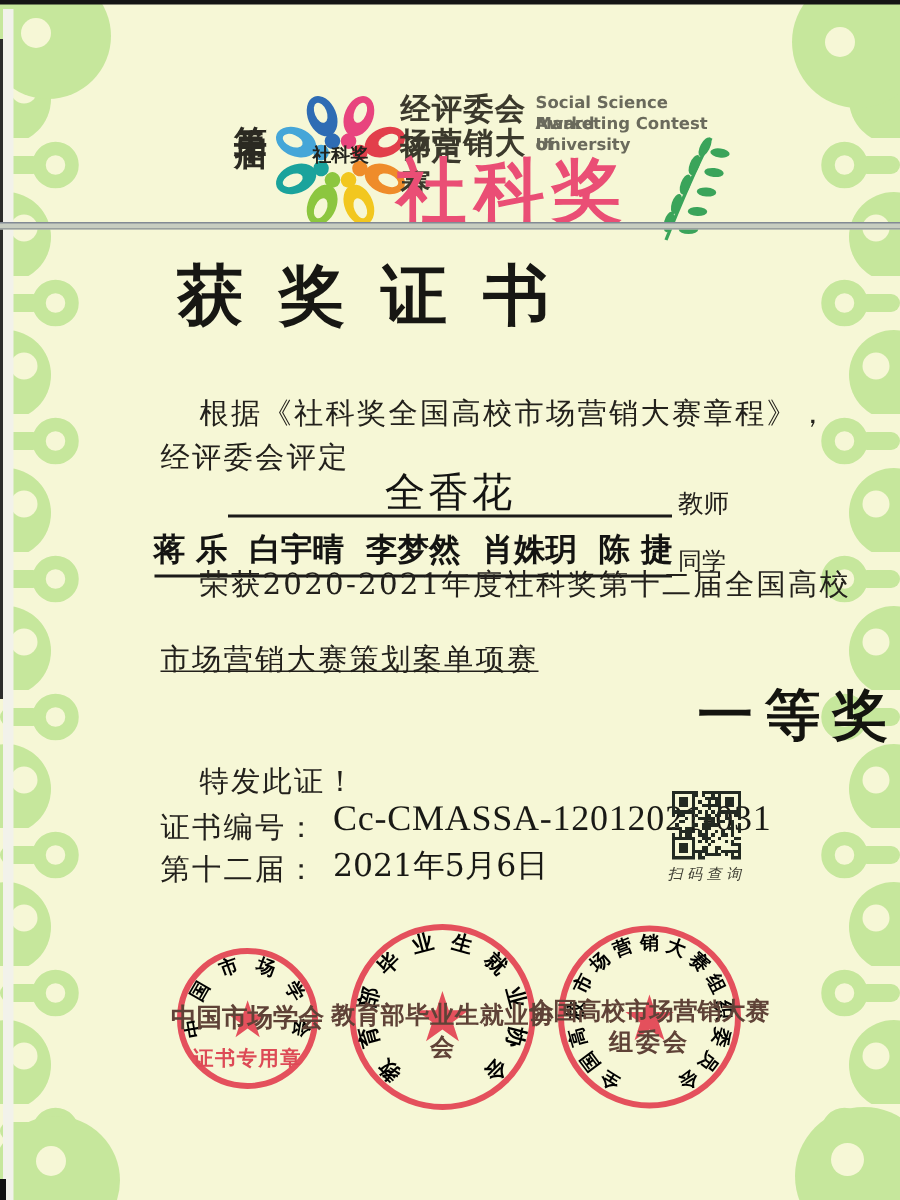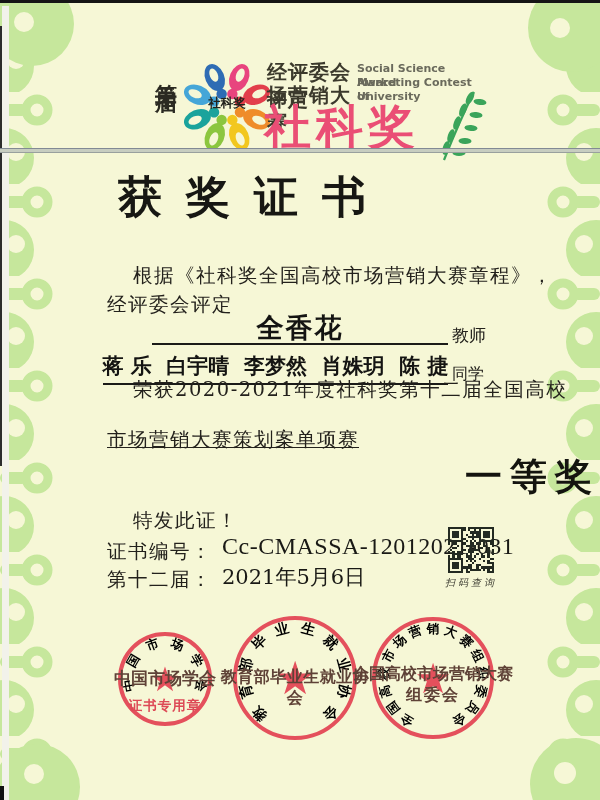--- a/index.html
+++ b/index.html
@@ -35,21 +35,21 @@
   #divider{left:0;top:148px;width:600px;height:3px;background:#c7cdc0;
            border-top:1px solid #828a94;border-bottom:1px solid #99a09e;}
   
   #cert-title{left:0;top:168px;width:484px;text-align:center;font-size:44px;font-weight:bold;
               color:#171713;letter-spacing:24px;padding-left:24px;box-sizing:border-box;}
   .body-text{font-size:19.5px;color:#23211c;letter-spacing:1.5px;white-space:pre;}
   #intro1{left:133px;top:262px;}
   #intro2{left:107px;top:291px;}
   #teacher-line{left:152px;top:343px;width:296px;height:2px;background:#1b1b18;}
   #teacher-name{left:152px;top:310px;width:296px;text-align:center;font-size:27px;
-                font-weight:bold;color:#141412;letter-spacing:2px;}
+                font-weight:normal;color:#141412;letter-spacing:2px;}
   #teacher-label{left:452px;top:324px;font-size:17px;color:#23211c;}
   #student-line{left:103px;top:383px;width:345px;height:2px;background:#1b1b18;}
   #student-names{left:98px;top:352px;width:355px;text-align:center;font-size:21px;
                  font-weight:bold;color:#141412;white-space:pre;}
   #student-label{left:452px;top:364px;font-size:16px;color:#23211c;}
   #award1{left:133px;top:376px;}
   #award2{left:107px;top:426px;text-decoration:underline;}
   #prize{left:0;top:452px;width:600px;text-align:right;font-size:37px;font-weight:bold;
          color:#14140f;letter-spacing:8px;padding-left:8px;box-sizing:border-box;}
   #issue{left:133px;top:507px;}

